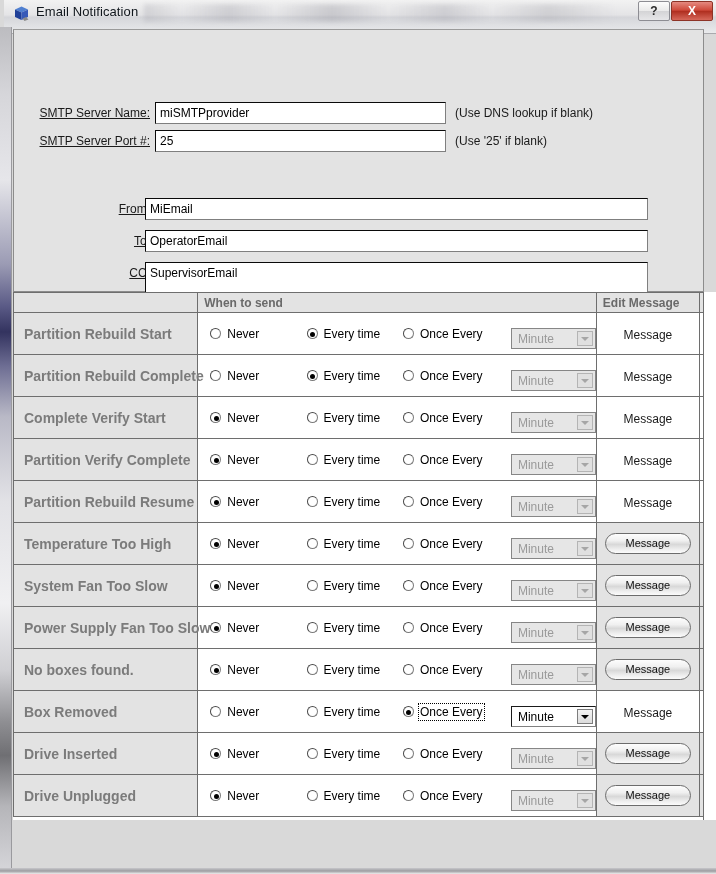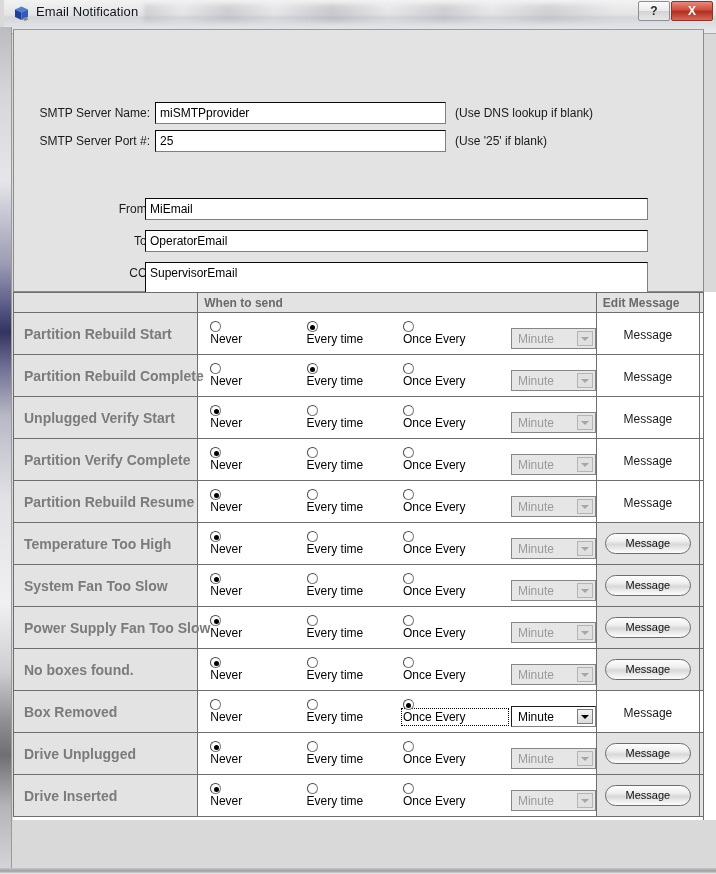--- a/index.html
+++ b/index.html
@@ -87,20 +87,21 @@
     width: 691px; height: 263px;
     background: #e3e3e3;
     border: 1px solid #8c8c8c;
     border-top-color: #9a9a9a;
   }
   .fld-label {
     position: absolute;
     font-size: 12px; color: #1a1a1a;
     text-align: right;
     white-space: nowrap;
+    text-decoration: underline;
   }
   .txtbox {
     position: absolute;
     background: #ffffff;
     border: 1px solid #0a0a0a;
     border-right-color: #7f7f7f;
     border-bottom-color: #7f7f7f;
     font-size: 12px;
     color: #000000;
     padding: 2px 0 0 4px;
@@ -166,24 +167,23 @@
   .cell-tail.white { background: #ffffff; }
   .cell-tail.gray  { background: #e3e3e3; }
 
   .when-inner {
     display: flex;
     align-items: center;
     height: 41px;
     padding-left: 12px;
   }
   .radio-wrap {
-    display: flex; 
+    display: flex; align-items: center;
     cursor: pointer;
     white-space: nowrap;
-    flex-direction: column;
   }
   .radio-wrap.r-never   { width: 100px; }
   .radio-wrap.r-every   { width: 100px; }
   .radio-wrap.r-once    { width: 108px; }
   .radio {
     width: 11px; height: 11px;
     border-radius: 50%;
     background: #ffffff;
     border: 1px solid #7b7b7b;
     border-top-color: #4a4a4a;
@@ -410,21 +410,21 @@
                 <div class="combo">
                   <span class="cb-text">Minute</span>
                   <span class="cb-arrow"></span>
                 </div>
               </div>
             </td>
             <td class="cell-edit plain"><span class="msg-text">Message</span></td>
             <td class="cell-tail white"></td>
           </tr>
           <tr>
-            <td class="row-name">Unplugged Verify Start</td>
+            <td class="row-name">Complete Verify Start</td>
             <td class="cell-when">
               <div class="when-inner">
                 <div class="radio-wrap r-never">
                   <span class="radio on"></span>
                   <span class="radio-label">Never</span>
                 </div>
                 <div class="radio-wrap r-every">
                   <span class="radio"></span>
                   <span class="radio-label">Every time</span>
                 </div>
@@ -610,21 +610,21 @@
                 <div class="combo enabled">
                   <span class="cb-text">Minute</span>
                   <span class="cb-arrow"></span>
                 </div>
               </div>
             </td>
             <td class="cell-edit plain"><span class="msg-text">Message</span></td>
             <td class="cell-tail white"></td>
           </tr>
           <tr>
-            <td class="row-name">Drive Unplugged</td>
+            <td class="row-name">Drive Inserted</td>
             <td class="cell-when">
               <div class="when-inner">
                 <div class="radio-wrap r-never">
                   <span class="radio on"></span>
                   <span class="radio-label">Never</span>
                 </div>
                 <div class="radio-wrap r-every">
                   <span class="radio"></span>
                   <span class="radio-label">Every time</span>
                 </div>
@@ -635,21 +635,21 @@
                 <div class="combo">
                   <span class="cb-text">Minute</span>
                   <span class="cb-arrow"></span>
                 </div>
               </div>
             </td>
             <td class="cell-edit button"><span class="pill">Message</span></td>
             <td class="cell-tail gray"></td>
           </tr>
           <tr>
-            <td class="row-name">Drive Inserted</td>
+            <td class="row-name">Drive Unplugged</td>
             <td class="cell-when">
               <div class="when-inner">
                 <div class="radio-wrap r-never">
                   <span class="radio on"></span>
                   <span class="radio-label">Never</span>
                 </div>
                 <div class="radio-wrap r-every">
                   <span class="radio"></span>
                   <span class="radio-label">Every time</span>
                 </div>

